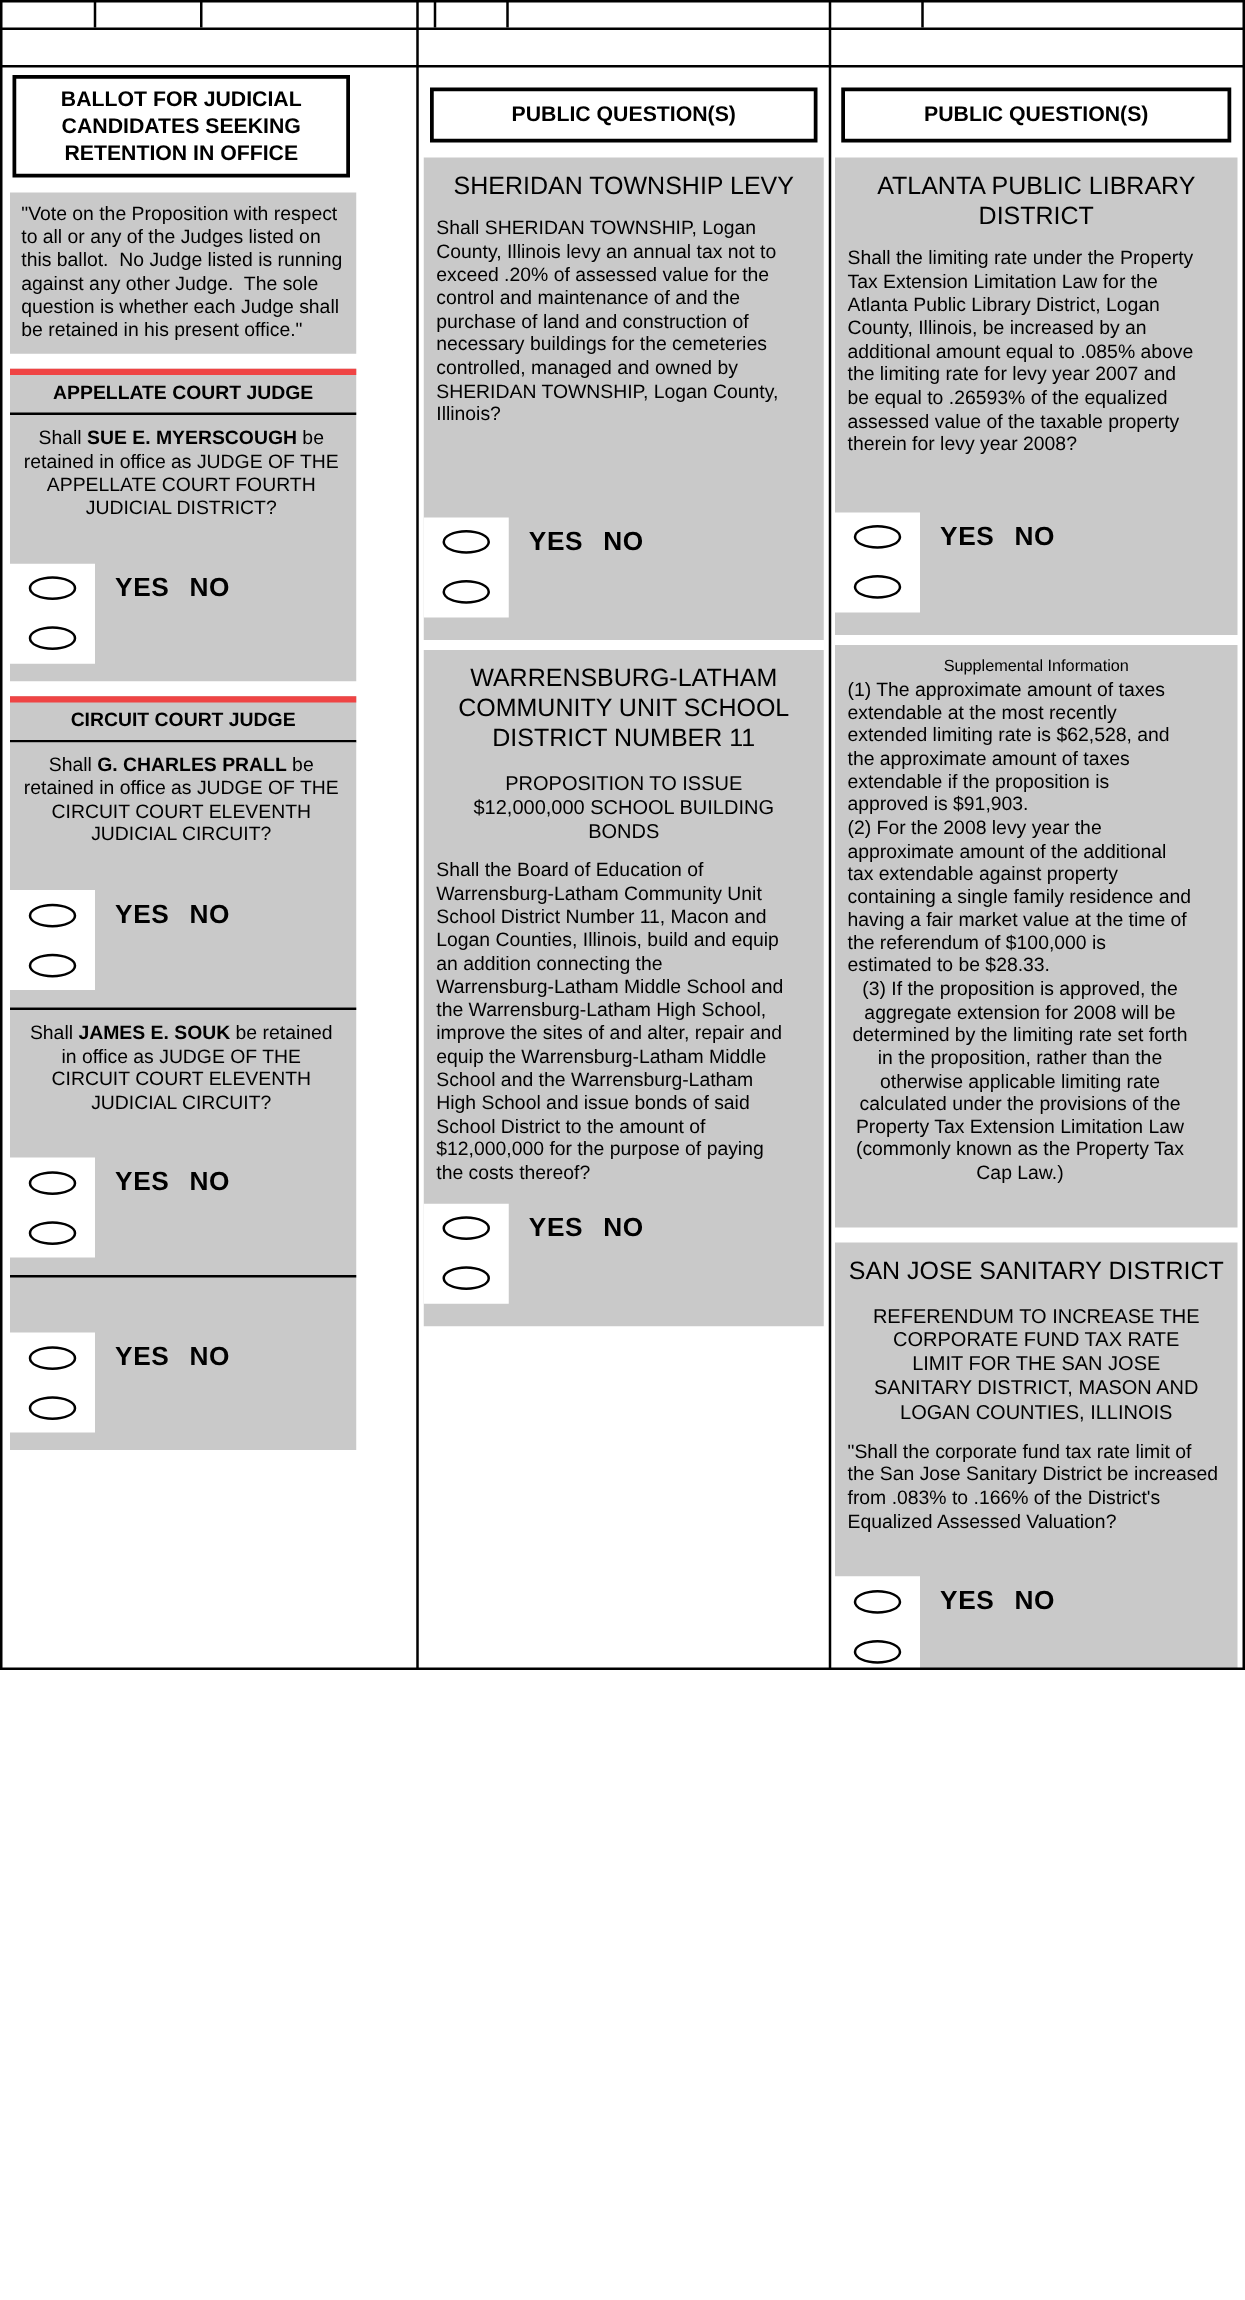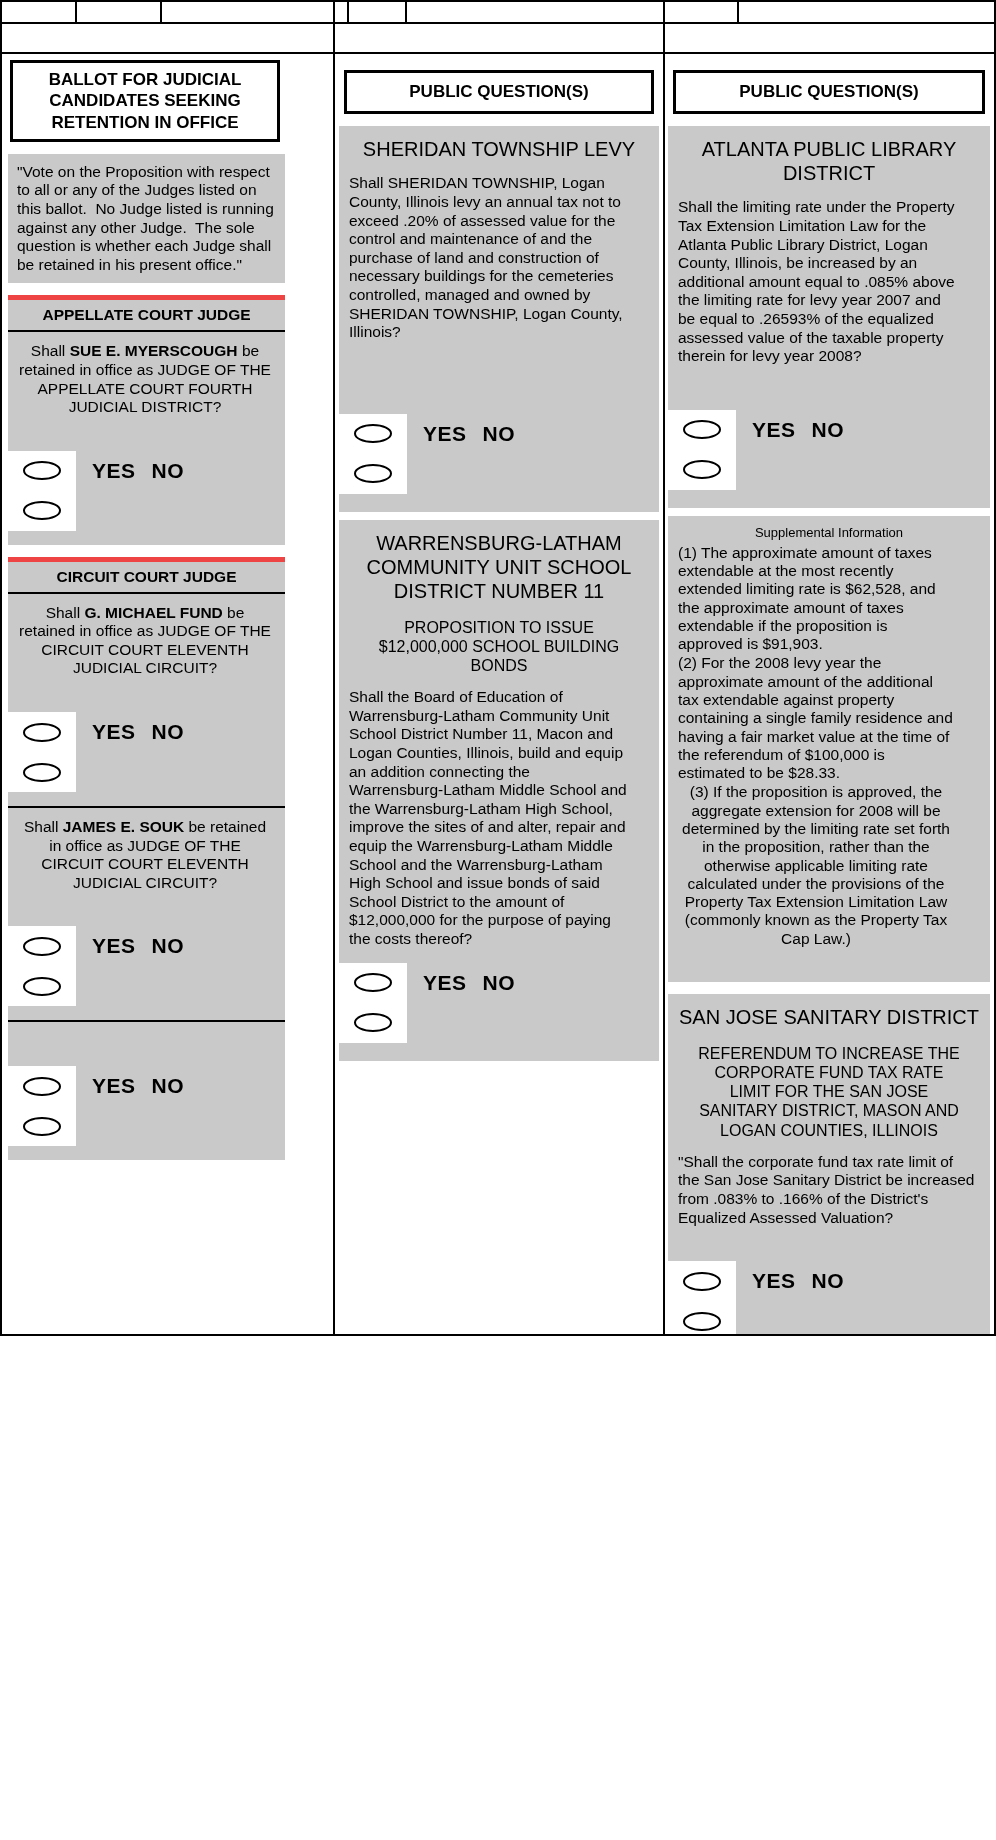--- a/index.html
+++ b/index.html
@@ -107,21 +107,21 @@
           <div class="label-cell">YES</div>
           <div class="label-cell">NO</div>
         </div>
       </div>
     </div>
 
     <div class="section-bar">CIRCUIT COURT JUDGE</div>
 
     <div>
       <div class="q-panel">
-        <p class="q-text"><span>Shall </span><b>G. MICHAEL FUND</b><span> be retained in office as JUDGE OF THE CIRCUIT COURT ELEVENTH JUDICIAL CIRCUIT?</span></p>
+        <p class="q-text"><span>Shall </span><b>G. CHARLES PRALL</b><span> be retained in office as JUDGE OF THE CIRCUIT COURT ELEVENTH JUDICIAL CIRCUIT?</span></p>
         <div class="vote-block">
           <div class="oval-col">
             <div class="oval-cell">
                 <span class="oval"></span>
               </div>
             <div class="oval-cell">
                 <span class="oval"></span>
               </div>
           </div>
           <div class="label-col">

